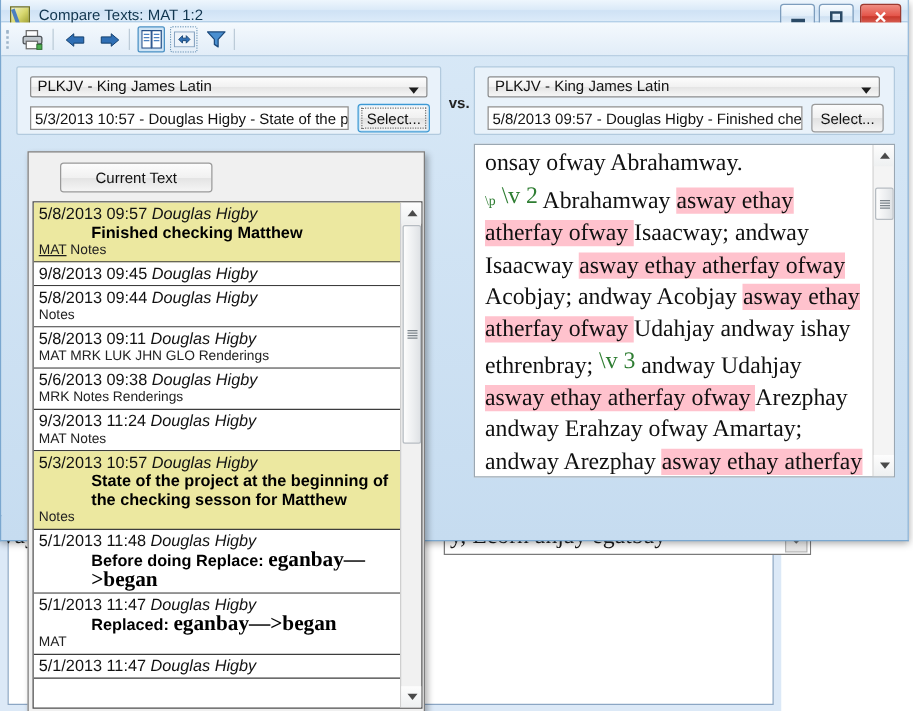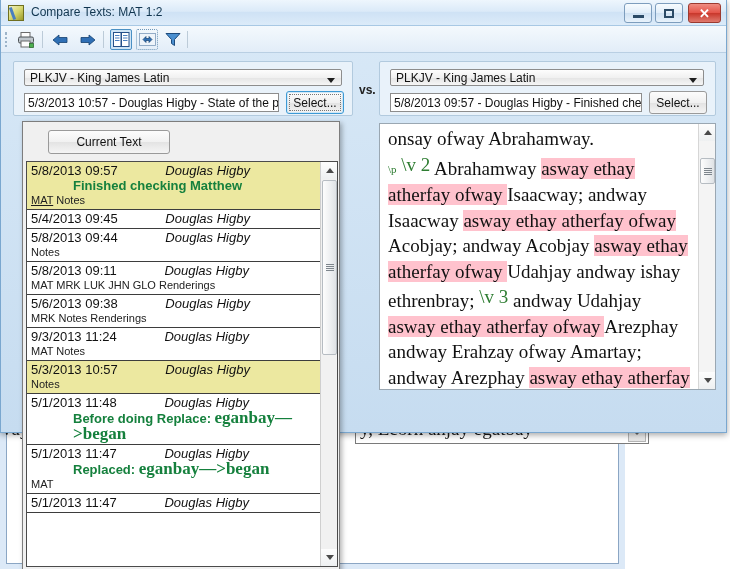--- a/index.html
+++ b/index.html
@@ -69,21 +69,21 @@
 
   
   #win {
     position: absolute; left: 0; top: 0; width: 727px; height: 433px;
     background: linear-gradient(#d9e9f7, #c6dcf0);
     border: 1px solid #7aa7cf;
     border-top: none;
     box-shadow: 0 2px 6px rgba(0,0,0,.35);
   }
   #titlebar {
-    position: relative; height: 26px;
+    position: relative; height: 18px;
     background: linear-gradient(#eef6fd 0%, #dbeaf8 45%, #cfe2f5 50%, #dcebf9 100%);
     border-bottom: 1px solid #a8c8e4;
   }
   #title-icon {
     position: absolute; left: 7px; top: 5px; width: 16px; height: 16px;
     background: linear-gradient(135deg,#f2f2c8 0%, #d8d870 50%, #9a9a2a 100%);
     border: 1px solid #6f6f20;
     transform: rotate(0deg);
   }
   #title-icon::after {
@@ -143,21 +143,21 @@
     border: 1px solid #b2cade;
     border-radius: 2px;
   }
   #panel-left { left: 12px; width: 340px; }
   #panel-right { left: 378px; width: 337px; }
 
   .combo {
     position: absolute; left: 10px; top: 7px; height: 17px;
     background: linear-gradient(#fdfdfd 0%, #f1f1f1 50%, #e4e4e4 51%, #f6f6f6 100%);
     border: 1px solid #8d8d8d; border-radius: 2px;
-    display: flex; align-items: center; cursor: default;
+    display: flex; cursor: default;
   }
   .combo .ctext { margin-left: 5px; font-size: 12px; color: #111; }
   .combo .carrow {
     position: absolute; right: 6px; top: 8px;
     width: 0; height: 0; border-left: 4px solid transparent;
     border-right: 4px solid transparent; border-top: 5px solid #1d1d1d;
   }
   #combo-left { width: 318px; }
   #combo-right { width: 314px; }
 
@@ -257,23 +257,23 @@
     position: absolute; left: 0; top: 0; width: 295px; height: 406px;
     overflow: hidden;
   }
   .hist-item {
     border-bottom: 1px solid #3d3d3d;
     padding: 1px 3px 2px 4px;
     background: #fff;
   }
   .hist-item.selected { background: #ece8a0; }
   .hist-head { font-size: 13px; color: #111; white-space: nowrap; }
-  .hist-head .who { font-style: italic; margin-left: 44px; }
+  .hist-head .who { font-style: italic; }
   .hist-title {
-    font-size: 13px; font-weight: bold; color: #15803d;
+    font-size: 13px; font-weight: bold; color: #000000;
     line-height: 15px;
     padding-left: 42px;
   }
   .hist-title .mono { font-family: "Liberation Serif", serif; font-size: 17px; }
   .hist-sub { font-size: 11px; color: #222; line-height: 14px; }
   .hist-sub .lnk { color: #1d1d1d; text-decoration: underline; }
 
   #hist-sb {
     position: absolute; top: 0; right: 0; width: 17px; height: 100%;
     background: #f1f1f1; border-left: 1px solid #cfcfcf;
@@ -436,40 +436,41 @@
   </div>
 
   <div id="hist-wrap">
     <div id="hist-list">
         <div class="hist-item selected">
           <div class="hist-head"><span>5/8/2013 09:57 </span><span class="who">Douglas Higby</span></div>
           <div class="hist-title">Finished checking Matthew</div>
           <div class="hist-sub"><span class="lnk">MAT</span><span> Notes</span></div>
         </div>
         <div class="hist-item">
-          <div class="hist-head"><span>5/4/2013 09:45 </span><span class="who">Douglas Higby</span></div>
+          <div class="hist-head"><span>9/8/2013 09:45 </span><span class="who">Douglas Higby</span></div>
         </div>
         <div class="hist-item">
           <div class="hist-head"><span>5/8/2013 09:44 </span><span class="who">Douglas Higby</span></div>
           <div class="hist-sub"><span>Notes</span></div>
         </div>
         <div class="hist-item">
           <div class="hist-head"><span>5/8/2013 09:11 </span><span class="who">Douglas Higby</span></div>
           <div class="hist-sub"><span>MAT MRK LUK JHN GLO Renderings</span></div>
         </div>
         <div class="hist-item">
           <div class="hist-head"><span>5/6/2013 09:38 </span><span class="who">Douglas Higby</span></div>
           <div class="hist-sub"><span>MRK Notes Renderings</span></div>
         </div>
         <div class="hist-item">
           <div class="hist-head"><span>9/3/2013 11:24 </span><span class="who">Douglas Higby</span></div>
           <div class="hist-sub"><span>MAT Notes</span></div>
         </div>
         <div class="hist-item selected">
           <div class="hist-head"><span>5/3/2013 10:57 </span><span class="who">Douglas Higby</span></div>
+          <div class="hist-title">State of the project at the beginning of the checking sesson for Matthew</div>
           <div class="hist-sub"><span>Notes</span></div>
         </div>
         <div class="hist-item">
           <div class="hist-head"><span>5/1/2013 11:48 </span><span class="who">Douglas Higby</span></div>
           <div class="hist-title"><span>Before doing Replace: </span><span class="mono">eganbay—&gt;began</span></div>
         </div>
         <div class="hist-item">
           <div class="hist-head"><span>5/1/2013 11:47 </span><span class="who">Douglas Higby</span></div>
           <div class="hist-title"><span>Replaced: </span><span class="mono">eganbay—&gt;began</span></div>
           <div class="hist-sub"><span>MAT</span></div>

